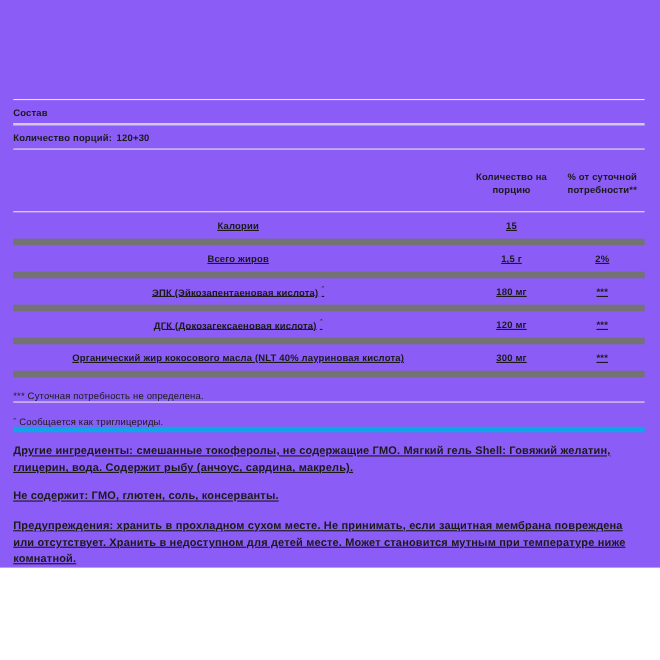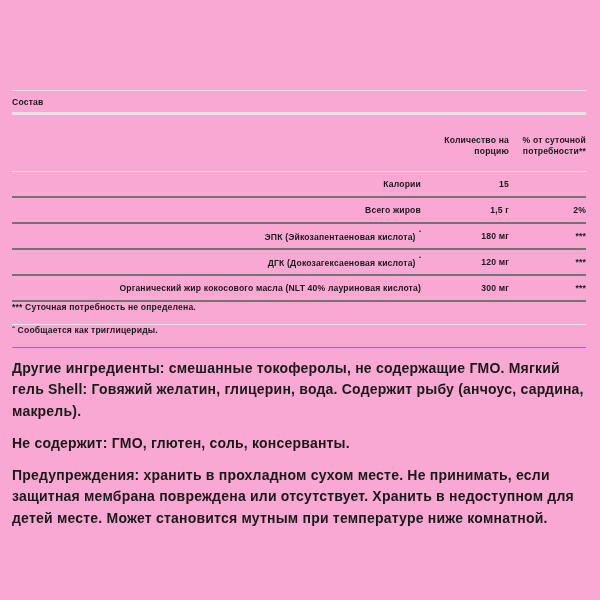--- a/index.html
+++ b/index.html
@@ -12,24 +12,24 @@
     width: 600px;
     height: 600px;
     font-family: "Liberation Sans", sans-serif;
     color: #1a1a1a;
     -webkit-font-smoothing: antialiased;
   }
 
   .label-panel {
     position: relative;
     width: 600px;
-    height: 600px;
+    height: 516px;
     box-sizing: border-box;
     padding: 0 14px 0 12px;
-    background: #f9a8d4;
+    background: #8b5cf6;
   }
 
   
   .rule {
     height: 1px;
     background: #e4e4e4;
     margin: 0 0 0 0;
   }
 
   .spacer-top { height: 90px; }
@@ -55,92 +55,98 @@
     border-collapse: collapse;
     table-layout: fixed;
     font-size: 8.6px;
   }
   .nf-table col.c1 { width: 409px; }
   .nf-table col.c2 { width: 88px; }
   .nf-table col.c3 { width: 77px; }
 
   .nf-table th, .nf-table td {
     padding: 0;
-    text-align: right;
+    text-align: center;
     vertical-align: middle;
     font-weight: bold;
     letter-spacing: 0.02em;
     color: #1a1a1a;
   }
 
   .nf-table thead th {
     height: 36px;
     vertical-align: top;
     padding-top: 6px;
     line-height: 1.32;
     border-bottom: 1px solid #e4e4e4;
   }
   .nf-table thead th.c1h { border-bottom: 1px solid #e4e4e4; }
 
   .nf-table tbody td {
     height: 24px;
-    border-bottom: 2px solid #737373;
+    border-bottom: 6px solid #737373;
     white-space: nowrap;
     overflow: hidden;
+    text-decoration: underline;
   }
 
   sup.tri {
     font-size: 7px;
     font-weight: bold;
     vertical-align: super;
     margin-left: 3px;
     letter-spacing: 0;
   }
 
   
   .foot-row {
     display: flex;
-    align-items: flex-start;
+    align-items: flex-end;
     height: 22px;
     font-size: 8.6px;
-    font-weight: bold;
+    font-weight: normal;
     letter-spacing: 0.02em;
     border-bottom: 1px solid #e4e4e4;
     white-space: nowrap;
   }
-  .foot-row.last { border-bottom: 1px solid #0ea5e9; }
+  .foot-row.last { border-bottom: 5px solid #0ea5e9; }
 
   
   .bottom-block { padding-top: 10px; }
   .para {
-    font-size: 14px;
+    font-size: 10px;
     font-weight: bold;
     letter-spacing: 0.015em;
     line-height: 1.52;
     color: #1a1a1a;
     margin: 0 0 11px 0;
+    text-decoration: underline;
   }
   .para:last-child { margin-bottom: 0; }
 </style>
 </head>
 <body>
 
 <div class="label-panel">
 
   <div class="spacer-top"></div>
 
   <div class="rule"></div>
 
   <div class="head-row">
     <span class="lbl">Состав</span>
   </div>
   <div class="rule"></div>
 
   <div class="rule"></div>
 
+  <div class="head-row">
+    <span class="lbl">Количество порций:</span>
+    <span class="val">120+30</span>
+  </div>
   <div class="rule"></div>
 
   <div class="gap-after-heads"></div>
 
   <table class="nf-table">
     <colgroup>
       <col class="c1">
         <col class="c2">
         <col class="c3">
     </colgroup>

